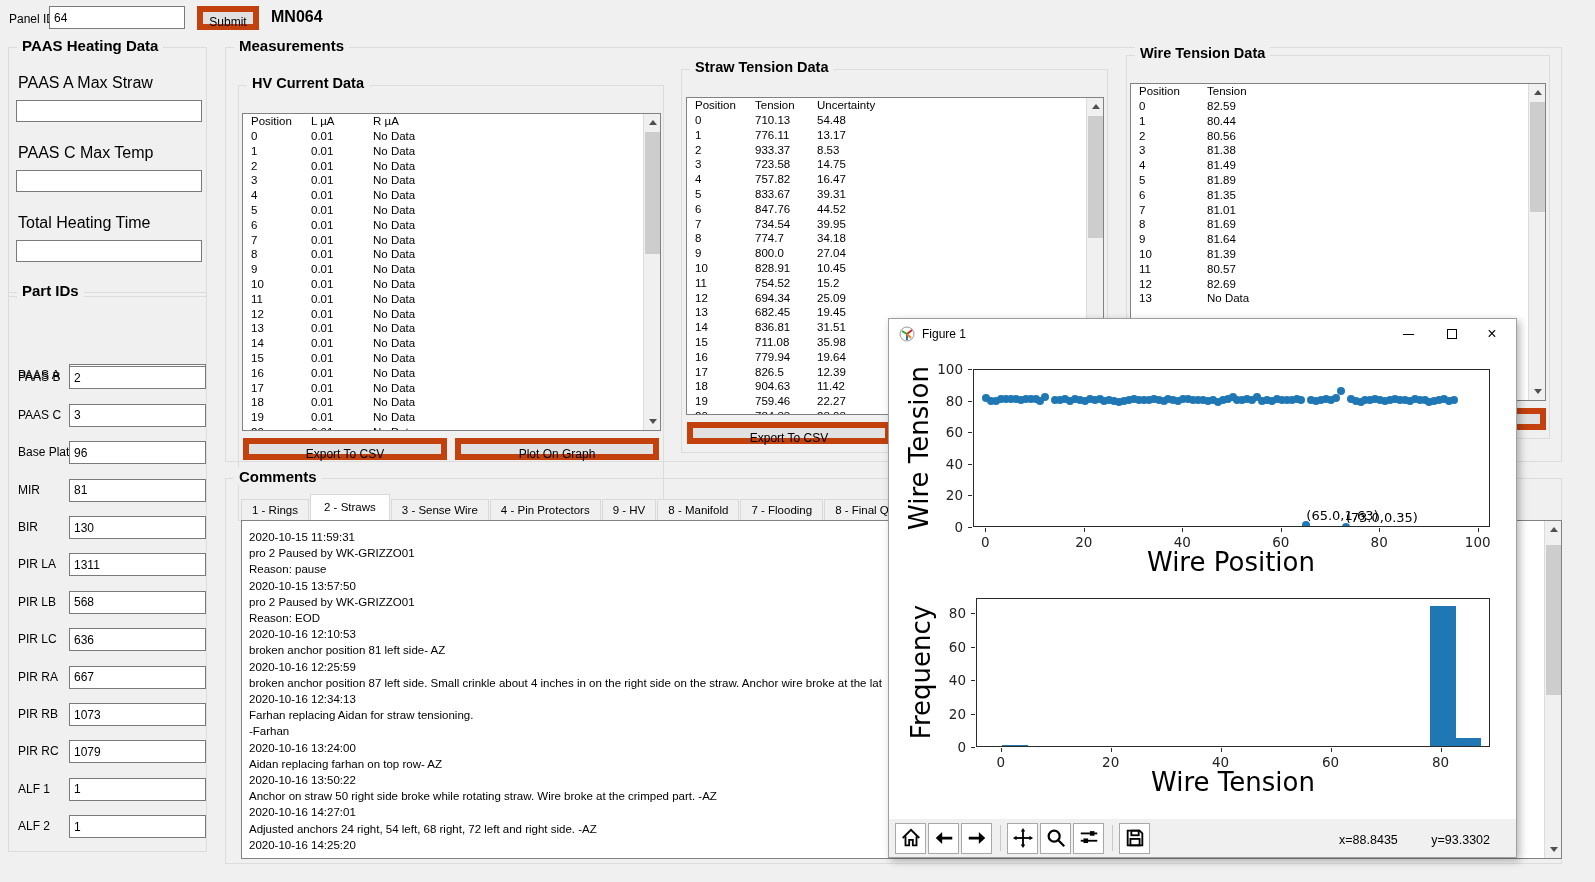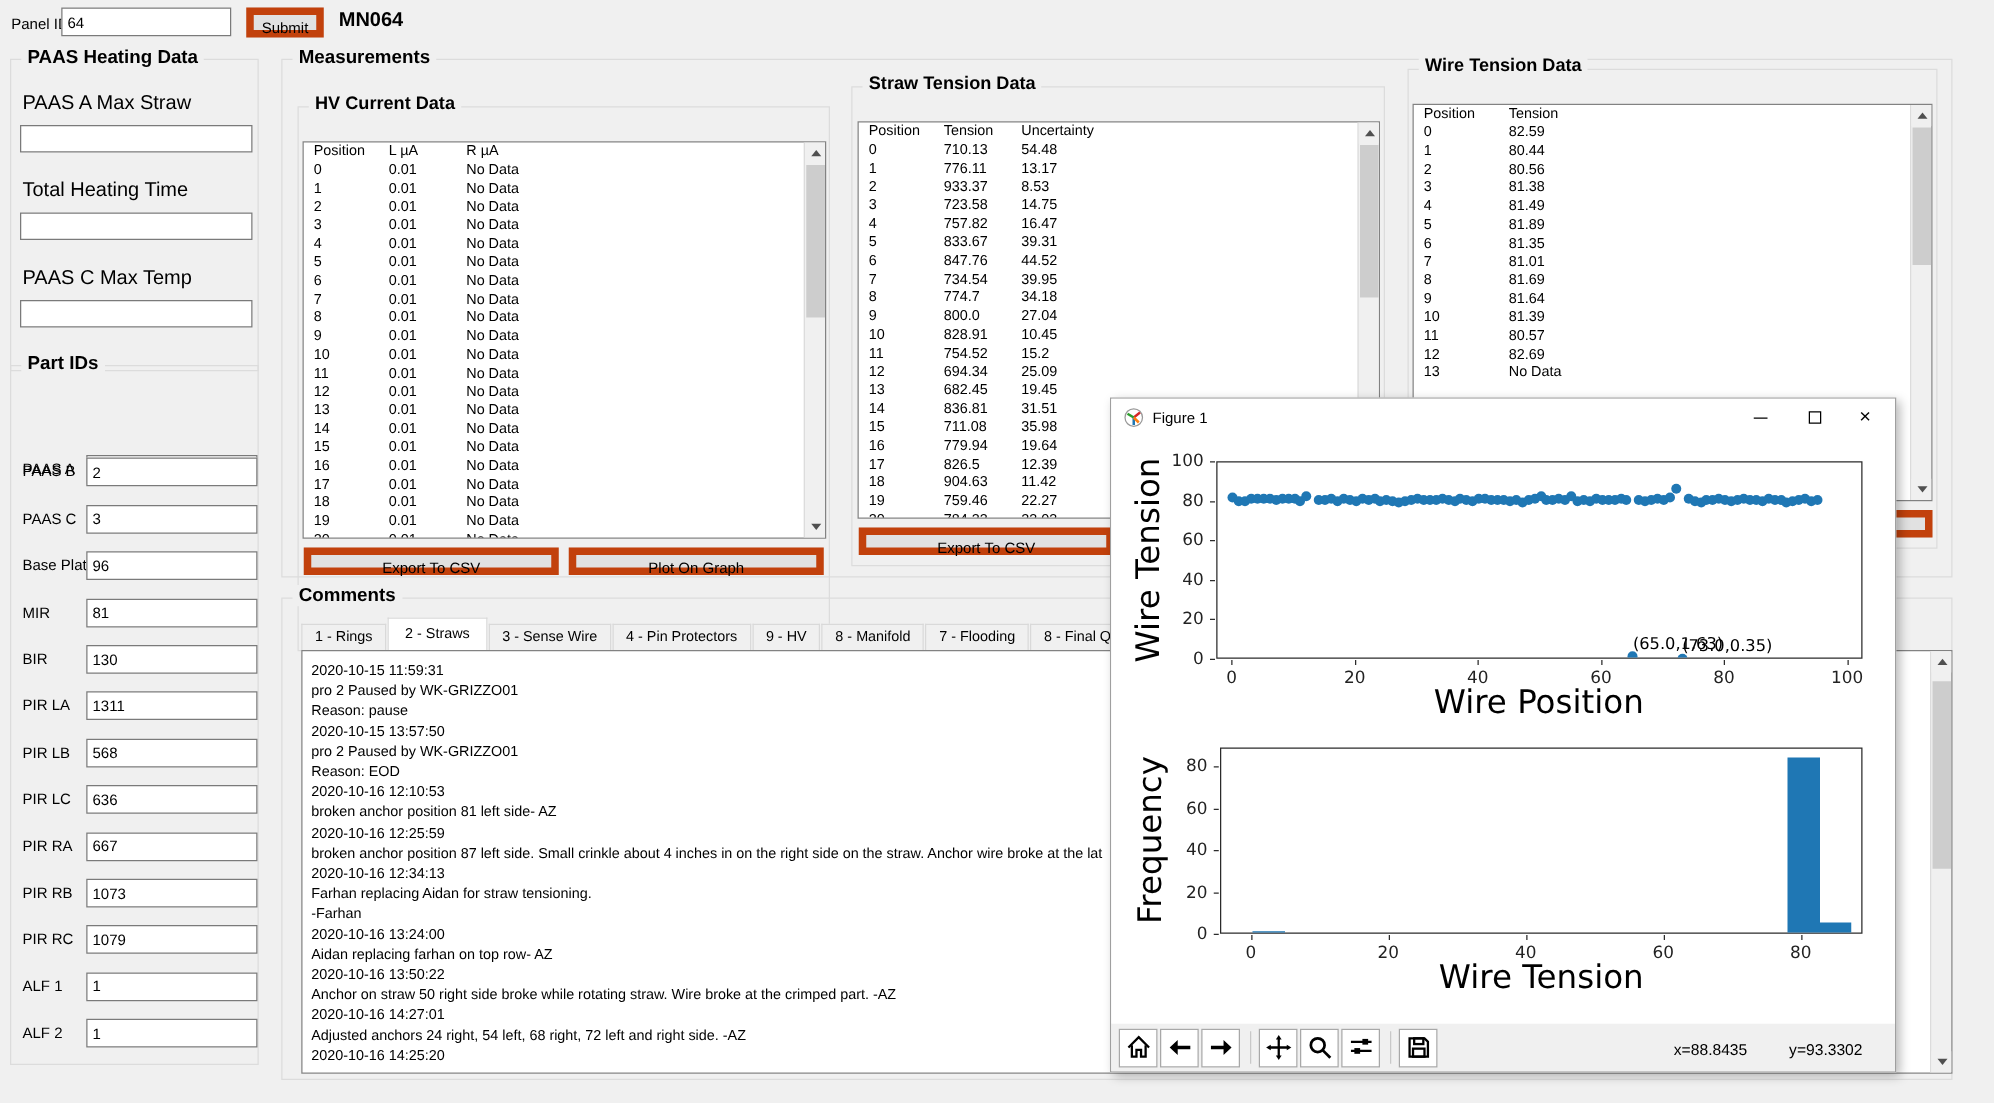--- a/index.html
+++ b/index.html
@@ -110,26 +110,26 @@
   <div class="gb" style="left:8px; top:47px; width:199px; height:250px;">
     <div class="gb-title">PAAS Heating Data</div>
     <div>
 
         <div class="paas-field" style="height:70px;">
           <span class="fld-label" style="top:26px;">PAAS A Max Straw</span>
           <input style="position: absolute; left: 7px; top: 52px; width: 186px; height: 22px;">
         </div>
 
         <div class="paas-field" style="height:70px;">
+          <span class="fld-label" style="top:26px;">PAAS C Max Temp</span>
+          <input style="position: absolute; left: 7px; top: 52px; width: 186px; height: 22px;">
+        </div>
+
+        <div class="paas-field" style="height:70px;">
           <span class="fld-label" style="top:26px;">Total Heating Time</span>
-          <input style="position: absolute; left: 7px; top: 52px; width: 186px; height: 22px;">
-        </div>
-
-        <div class="paas-field" style="height:70px;">
-          <span class="fld-label" style="top:26px;">PAAS C Max Temp</span>
           <input style="position: absolute; left: 7px; top: 52px; width: 186px; height: 22px;">
         </div>
       </div>
   </div>
 
   <div class="gb" style="left:8px; top:292px; width:199px; height:560px;">
     <div class="gb-title">Part IDs</div>
     <div id="pid-rows">
 
         <div class="pid-row" style="top: 36px; margin-top: 35px;">

